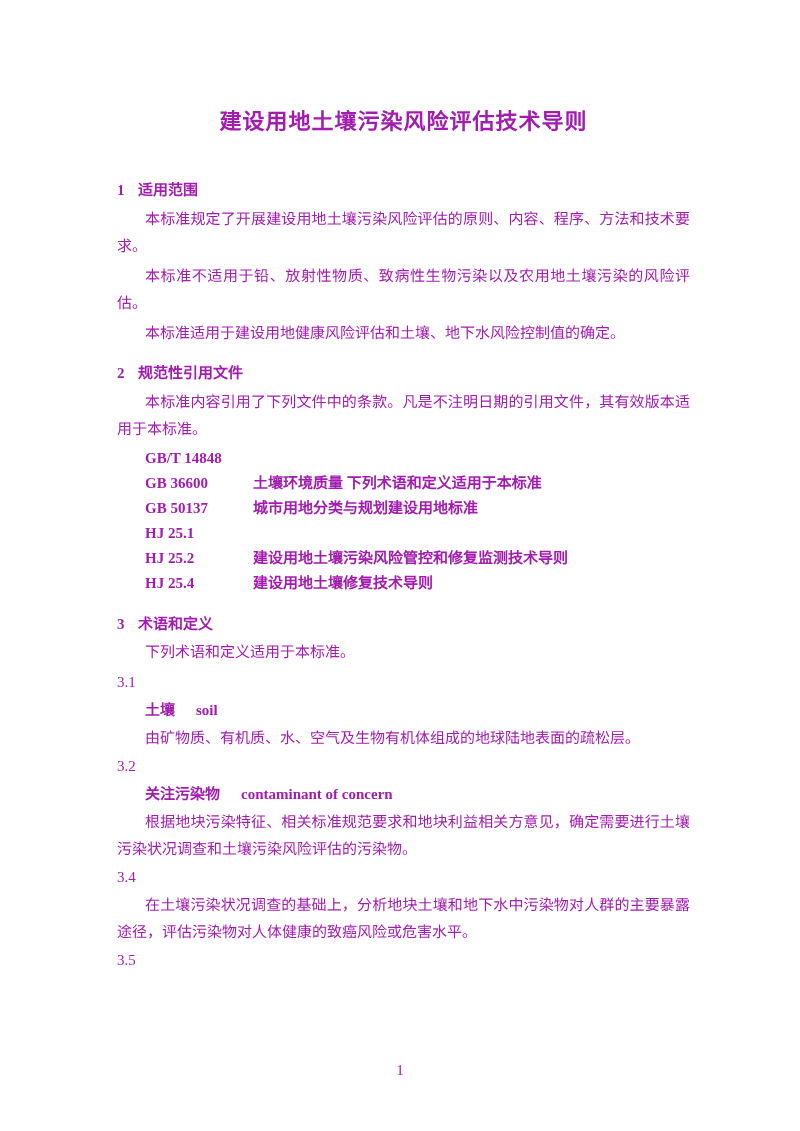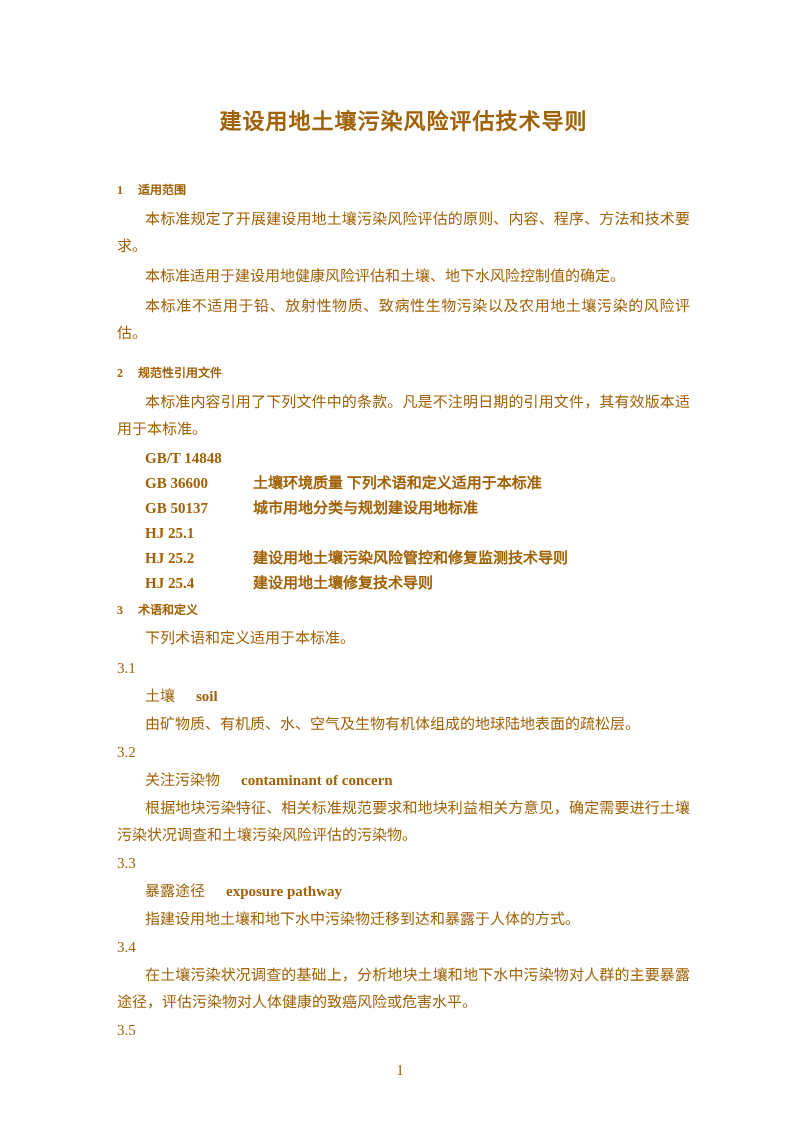--- a/index.html
+++ b/index.html
@@ -4,48 +4,48 @@
 <style>
   * { margin: 0; padding: 0; box-sizing: border-box; }
   html, body { background: #ffffff; }
 
   .page {
     position: relative;
     width: 800px;
     height: 1131px;
     margin: 0 auto;
     background: #ffffff;
-    color: #a16207;
+    color: #a21caf;
     font-family: "Liberation Serif", "DejaVu Serif", serif;
     font-size: 15px;
     padding: 0 110px 0 117px;
     overflow: hidden;
   }
 
   .doc-title {
     margin-top: 107px;
     font-size: 22px;
     font-weight: bold;
     line-height: 30px;
     text-align: center;
     letter-spacing: 1px;
   }
 
   .sec-heading {
     font-weight: bold;
-    font-size: 12px;
+    font-size: 15px;
     line-height: 20px;
   }
   .sec-heading .sec-num {
     display: inline-block;
     width: 21px;
   }
   .sec-heading-1 { margin-top: 43px; }
   .sec-heading-2 { margin-top: 16px; }
-  .sec-heading-3 { margin-top: 4px; }
+  .sec-heading-3 { margin-top: 18px; }
 
   .para-group-1 { margin-top: 6px; }
 
   .body-para {
     line-height: 27px;
     margin-bottom: 3px;
     text-indent: 28px;
     text-align: justify;
   }
 
@@ -68,21 +68,21 @@
 
   .term-num {
     line-height: 27px;
     margin-bottom: 1px;
   }
   .term-name {
     line-height: 27px;
     margin-bottom: 1px;
     padding-left: 28px;
   }
-  .term-zh { font-weight: normal; }
+  .term-zh { font-weight: bold; }
   .term-en { margin-left: 21px; font-weight: bold; }
   .term .body-para { margin-bottom: 1px; }
 
   .page-footer {
     position: absolute;
     left: 0;
     right: 0;
     top: 1060px;
     text-align: center;
     line-height: 20px;
@@ -95,22 +95,22 @@
 <div class="page">
 
   <h1 class="doc-title">建设用地土壤污染风险评估技术导则</h1>
 
   <div class="section">
     <div class="sec-heading sec-heading-1">
       <span class="sec-num">1</span><span>适用范围</span>
     </div>
     <div class="para-group-1">
       <p class="body-para">本标准规定了开展建设用地土壤污染风险评估的原则、内容、程序、方法和技术要求。</p>
+      <p class="body-para">本标准不适用于铅、放射性物质、致病性生物污染以及农用地土壤污染的风险评估。</p>
       <p class="body-para">本标准适用于建设用地健康风险评估和土壤、地下水风险控制值的确定。</p>
-      <p class="body-para">本标准不适用于铅、放射性物质、致病性生物污染以及农用地土壤污染的风险评估。</p>
     </div>
   </div>
 
   <div class="section">
     <div class="sec-heading sec-heading-2">
       <span class="sec-num">2</span><span>规范性引用文件</span>
     </div>
     <p class="body-para ref-intro">本标准内容引用了下列文件中的条款。凡是不注明日期的引用文件，其有效版本适用于本标准。</p>
     <div class="ref-list">
       <div class="ref-row">
@@ -153,27 +153,20 @@
     </div>
 
     <div class="term">
       <div class="term-num">3.2</div>
       <div class="term-name">
         <span class="term-zh">关注污染物</span><span class="term-en">contaminant of concern</span>
       </div>
       <p class="body-para">根据地块污染特征、相关标准规范要求和地块利益相关方意见，确定需要进行土壤污染状况调查和土壤污染风险评估的污染物。</p>
     </div>
 
-    <div class="term">
-      <div class="term-num">3.3</div>
-      <div class="term-name">
-        <span class="term-zh">暴露途径</span><span class="term-en">exposure pathway</span>
-      </div>
-      <p class="body-para">指建设用地土壤和地下水中污染物迁移到达和暴露于人体的方式。</p>
-    </div>
 
     <div class="term">
       <div class="term-num">3.4</div>
       <p class="body-para">在土壤污染状况调查的基础上，分析地块土壤和地下水中污染物对人群的主要暴露途径，评估污染物对人体健康的致癌风险或危害水平。</p>
     </div>
 
     <div class="term">
       <div class="term-num">3.5</div>
     </div>
   </div>

